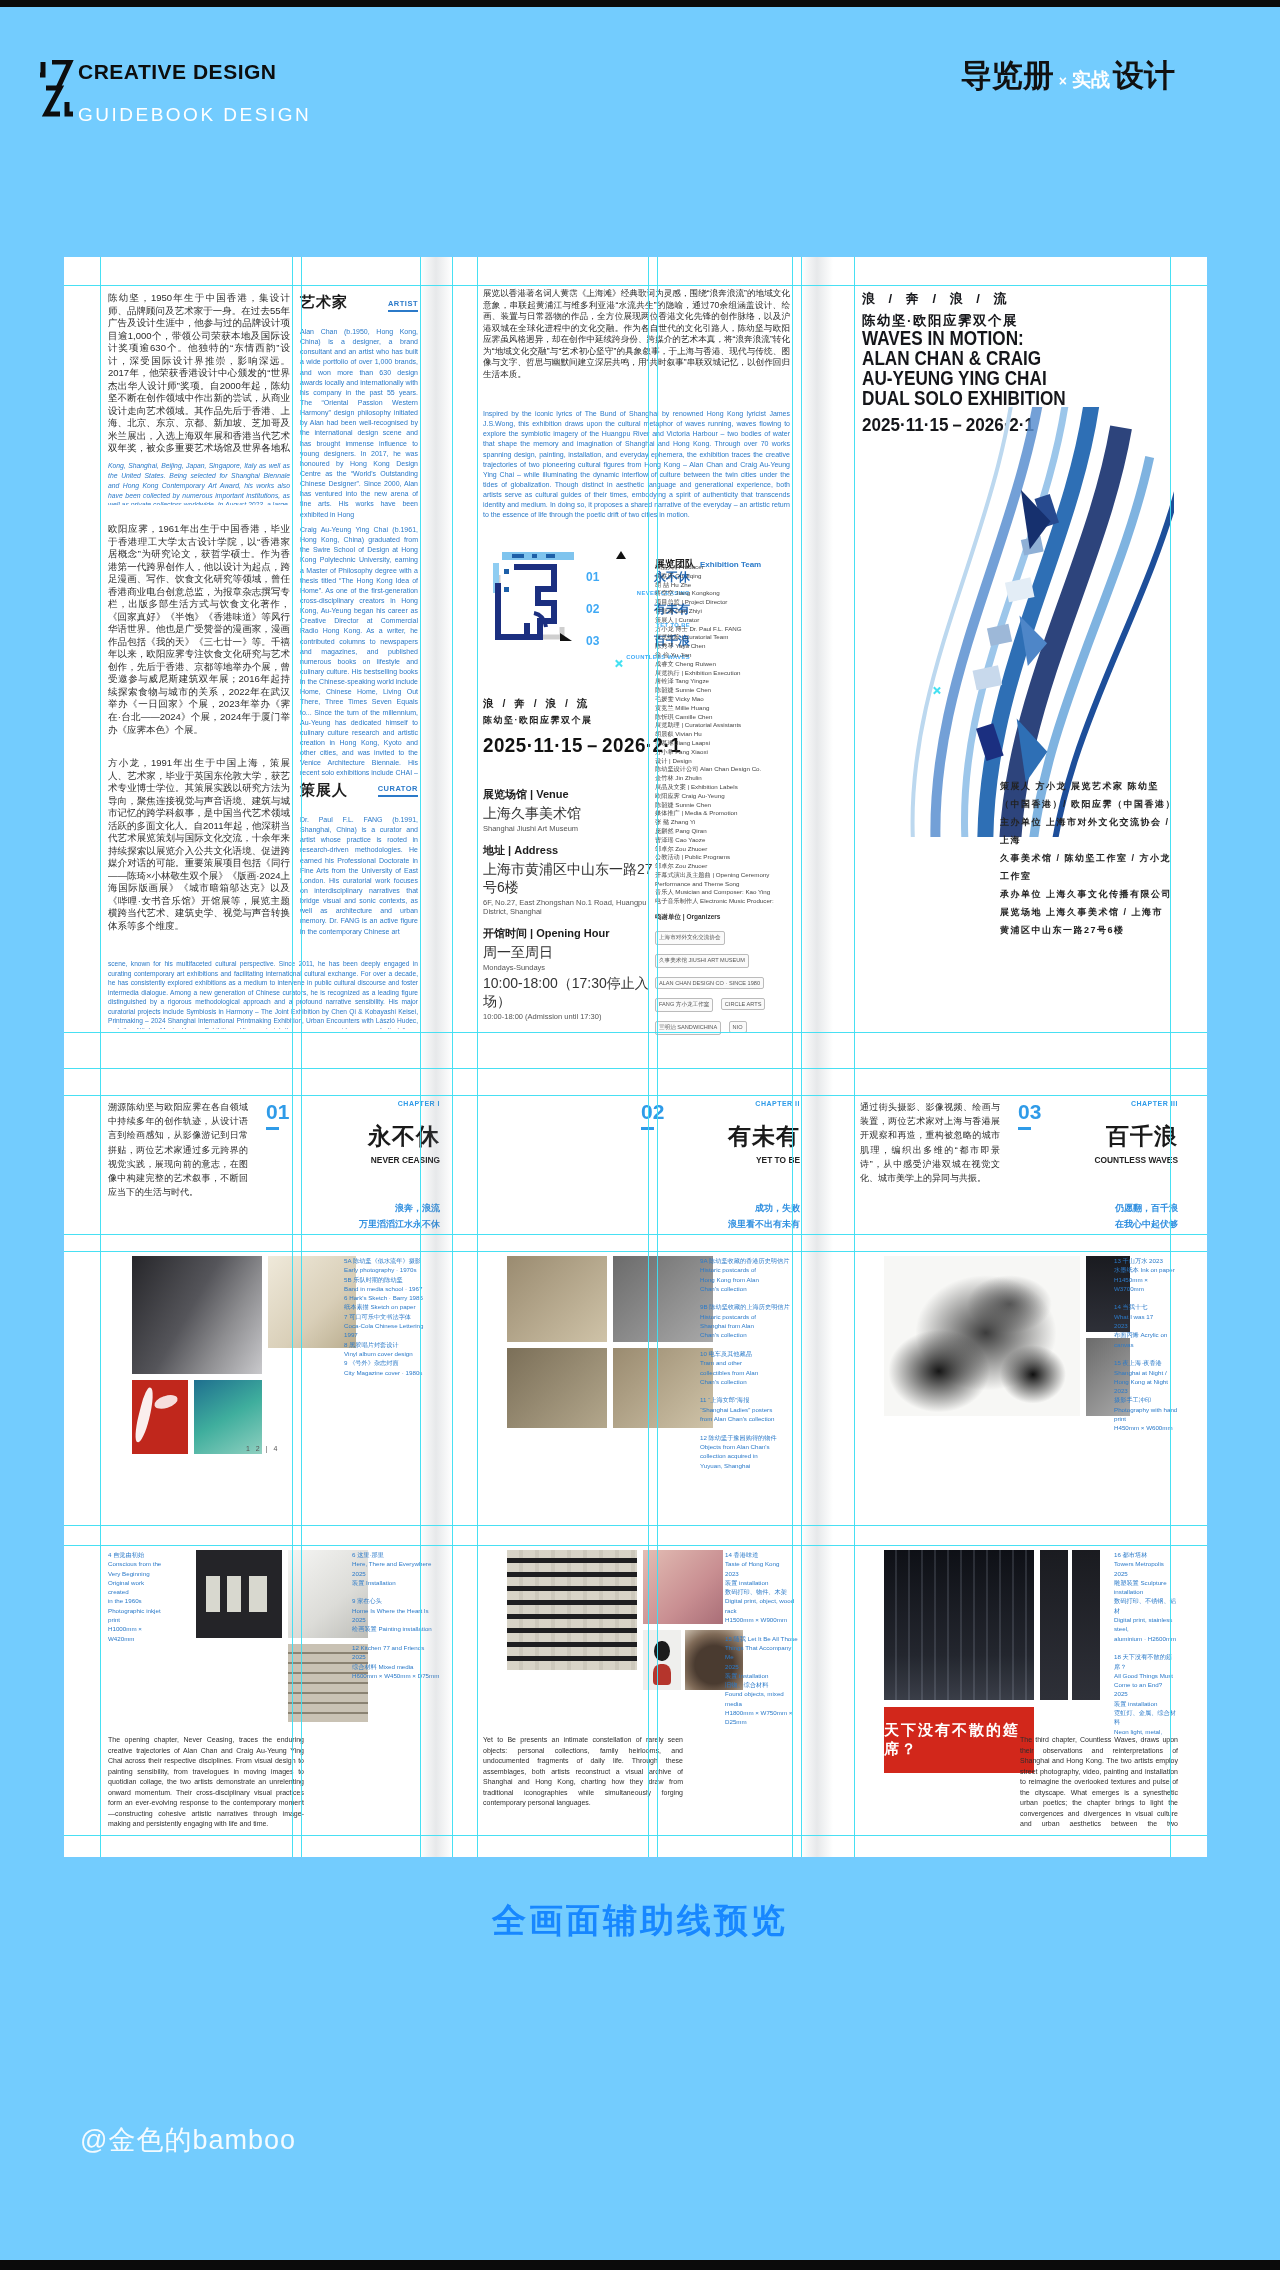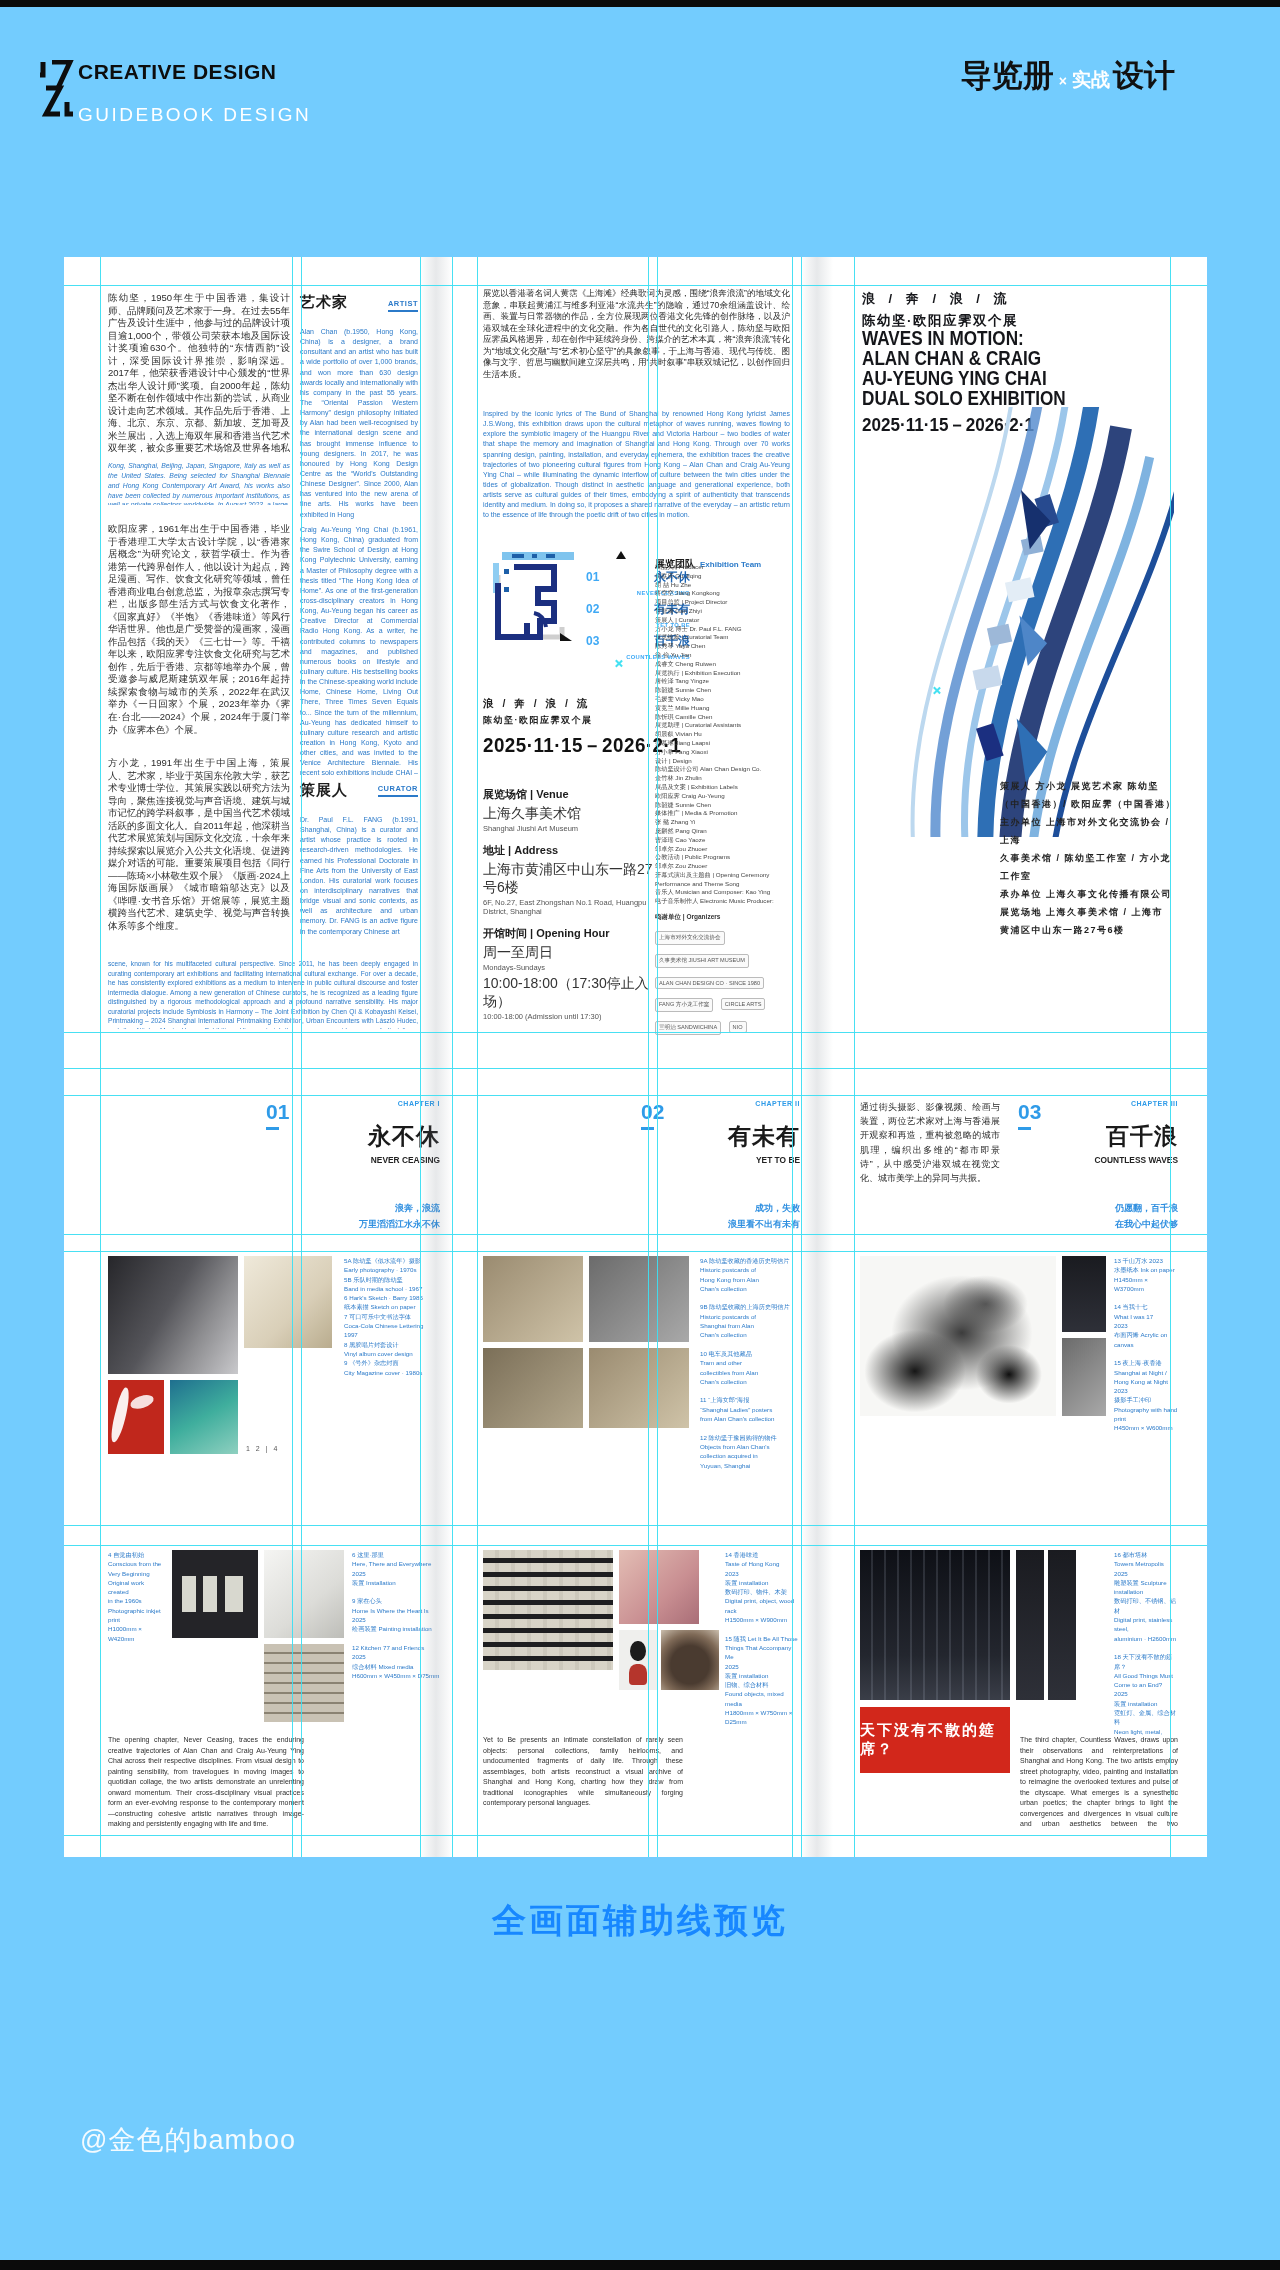--- a/index.html
+++ b/index.html
@@ -68,21 +68,21 @@
   
   .ch-intro { width:140px; height:132px; font-size:9px; line-height:1.58; }
   .ch-no { font-size:21px; font-weight:800; color:#2F9BE8; }
   .ch-no-bar { width:13px; height:3px; background:#2F9BE8; margin-top:3px; }
   .ch-label { font-size:7px; font-weight:800; color:#2F9BE8; letter-spacing:.5px; text-align:right; }
   .ch-title { font-size:23px; font-weight:900; color:#1a1a1a; text-align:right; margin-top:14px; letter-spacing:1px; }
   .ch-title-en { font-size:9.5px; font-weight:800; color:#222; text-align:right; transform:scaleX(.88); transform-origin:right; margin-top:2px; }
   .ch-tag { font-size:9px; font-weight:700; color:#2F8FE0; text-align:right; line-height:1.7; }
 
   
-  .ph { position:absolute; }
+  .ph { position:absolute;margin-left:24px; }
   .ph-bw { background:linear-gradient(120deg,#26262a,#55555a 45%,#8d8d90 70%,#c9c9cc); }
   .ph-sketch { background:linear-gradient(135deg,#efe9da,#d9cfb8 60%,#b9ac8e); }
   .ph-red { background:#c0271c; }
   .ph-red i { position:absolute; left:12%; top:10%; width:20%; height:75%; background:rgba(255,255,255,.92); border-radius:40% 60% 50% 50%; transform:rotate(14deg); }
   .ph-red b { position:absolute; right:18%; top:22%; width:42%; height:16%; background:rgba(255,255,255,.85); border-radius:50%; transform:rotate(-18deg); }
   .ph-teal { background:linear-gradient(150deg,#1f6f8f,#3fae9d 50%,#8fd0c0); }
   .ph-hey { background:#242428; }
   .ph-hey i { position:absolute; background:#d8d8cf; }
   .ph-white { background:linear-gradient(140deg,#f5f5f3,#dcdcd8 60%,#bdbdb8); }
   .ph-mosaic { background-image:repeating-linear-gradient(0deg,#c9c2b4 0 8px,#8a8272 8px 10px),repeating-linear-gradient(90deg,rgba(255,255,255,.45) 0 10px,rgba(0,0,0,.28) 10px 12px); }
@@ -309,20 +309,21 @@
 
   <div class="abs poster-credits pre clip" style="left:936px;top:520px;width:176px;height:160px;">策展人 方小龙  展览艺术家 陈幼坚
 （中国香港）/ 欧阳应霁（中国香港）
 主办单位 上海市对外文化交流协会 / 上海
 久事美术馆 / 陈幼坚工作室 / 方小龙工作室
 承办单位 上海久事文化传播有限公司
 展览场地 上海久事美术馆 / 上海市
 黄浦区中山东一路27号6楼</div>
 
   <div class="abs" style="left:44px;top:843px;width:332px;height:132px;">
+    <div class="abs ch-intro just clip t-cn pre" style="left:0;top:0;">溯源陈幼坚与欧阳应霁在各自领域中持续多年的创作轨迹，从设计语言到绘画感知，从影像游记到日常拼贴，两位艺术家通过多元跨界的视觉实践，展现向前的意志，在图像中构建完整的艺术叙事，不断回应当下的生活与时代。</div>
     <div class="abs" style="left:158px;top:0;">
       <div class="ch-no">01</div>
       <div class="ch-no-bar"></div>
     </div>
     <div class="abs" style="right:0;top:0;width:132px;">
       <div class="ch-label">CHAPTER I</div>
       <div class="ch-title">永不休</div>
       <div class="ch-title-en">NEVER CEASING</div>
     </div>
     <div class="abs ch-tag pre" style="right:0;bottom:0;">浪奔，浪流

